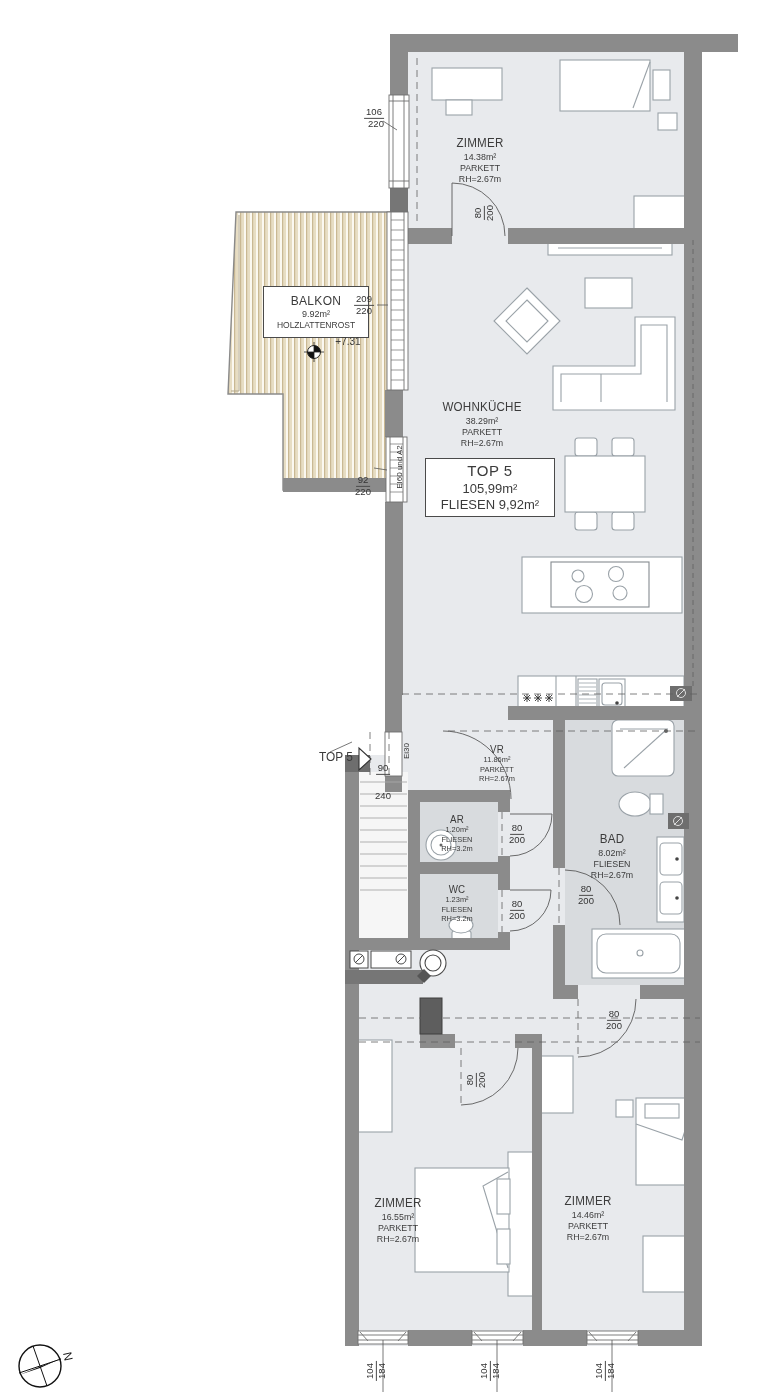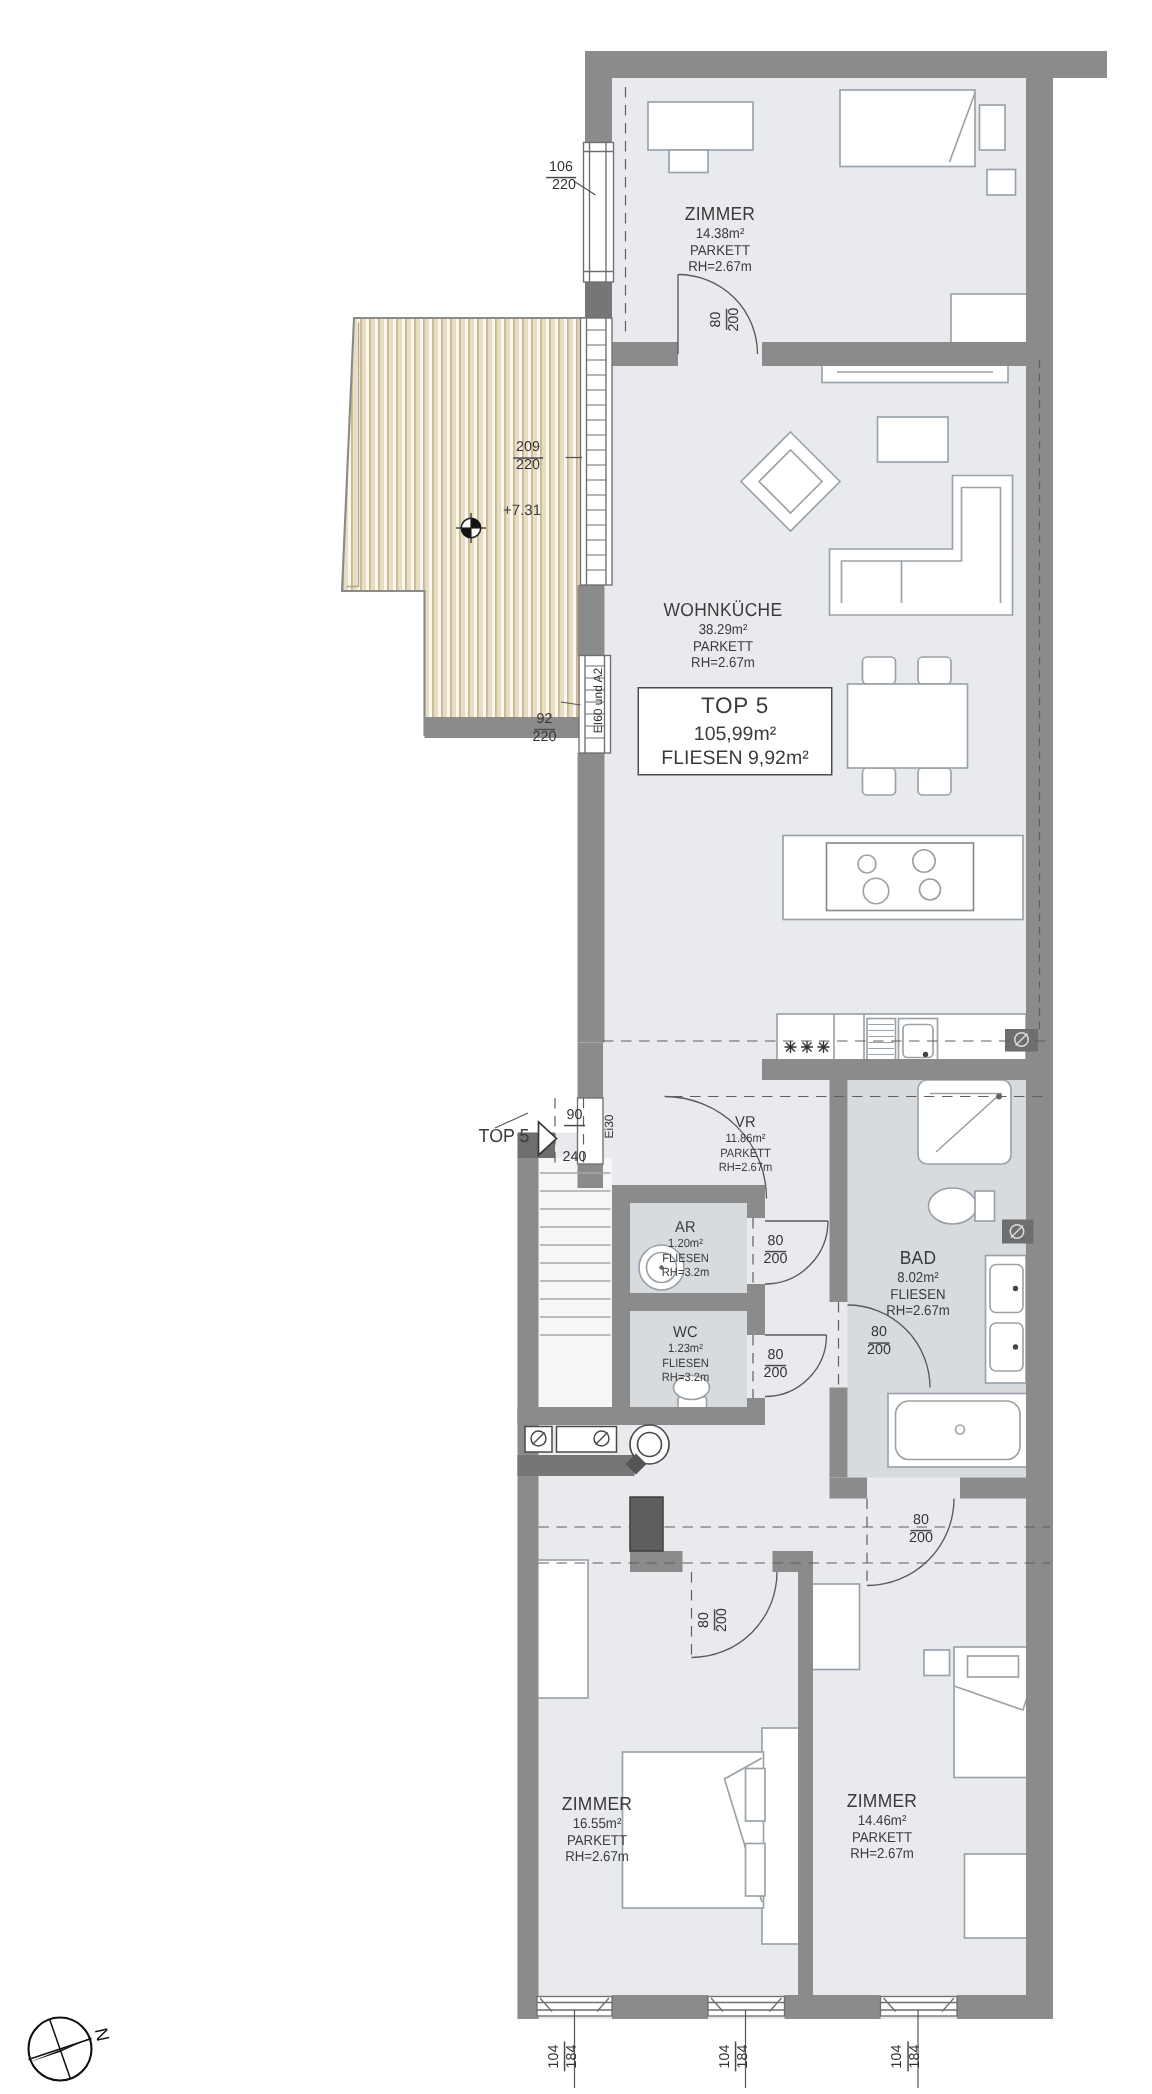--- a/index.html
+++ b/index.html
@@ -333,20 +333,25 @@
 
   <g>
     <circle cx="40" cy="1366" r="21" fill="none" stroke="#111" stroke-width="1.4"></circle>
     <line x1="19" y1="1373" x2="61" y2="1359" stroke="#111" stroke-width="1"></line>
     <line x1="33" y1="1346" x2="47" y2="1386" stroke="#111" stroke-width="1"></line>
     <polygon points="19,1375 62,1358 40,1368" fill="#111"></polygon>
     <text x="68" y="1357" font-size="12" fill="#111" transform="rotate(78 68 1352)">N</text>
   </g>
 </svg>
 
+<div class="info-box balkon-box" style="left:263px;top:286px;width:104px;height:50px;">
+  <div class="b1">BALKON</div>
+  <div class="b2">9.92m²</div>
+  <div class="b3">HOLZLATTENROST</div>
+</div>
 <div class="lvl" style="left:332px;top:341px;">+7.31</div>
 
 <div class="info-box top5-box" style="left:425px;top:458px;width:128px;height:57px;">
   <div class="t1">TOP 5</div>
   <div class="t2">105,99m²</div>
   <div class="t2">FLIESEN 9,92m²</div>
 </div>
 
 <div class="rlabel" style="left:480px;top:160px;">
   <div class="rn">ZIMMER</div>
@@ -402,29 +407,29 @@
 <div class="vtext" style="left:399px;top:467px;">EI60 und A2</div>
 
 <div class="dim" style="left:374px;top:118px;align-items:flex-end;">
   <span class="t">106</span>
       <span>220</span>
 </div>
 <div class="dim rot" style="left:484px;top:213px;">
   <span class="t">80</span>
       <span>200</span>
 </div>
-<div class="dim" style="left:352px;top:305px;">
+<div class="dim" style="left:364px;top:305px;">
   <span class="t">209</span>
       <span>220</span>
 </div>
 <div class="dim" style="left:363px;top:465px;margin-top:21px;">
   <span class="t">92</span>
       <span>220</span>
 </div>
-<div class="dim" style="left:383px;top:758px;gap:16px;">
+<div class="dim" style="left:383px;top:782px;gap:16px;">
   <span class="t">90</span>
       <span>240</span>
 </div>
 <div class="dim" style="left:517px;top:834px;">
   <span class="t">80</span>
       <span>200</span>
 </div>
 <div class="dim" style="left:517px;top:910px;">
   <span class="t">80</span>
       <span>200</span>

